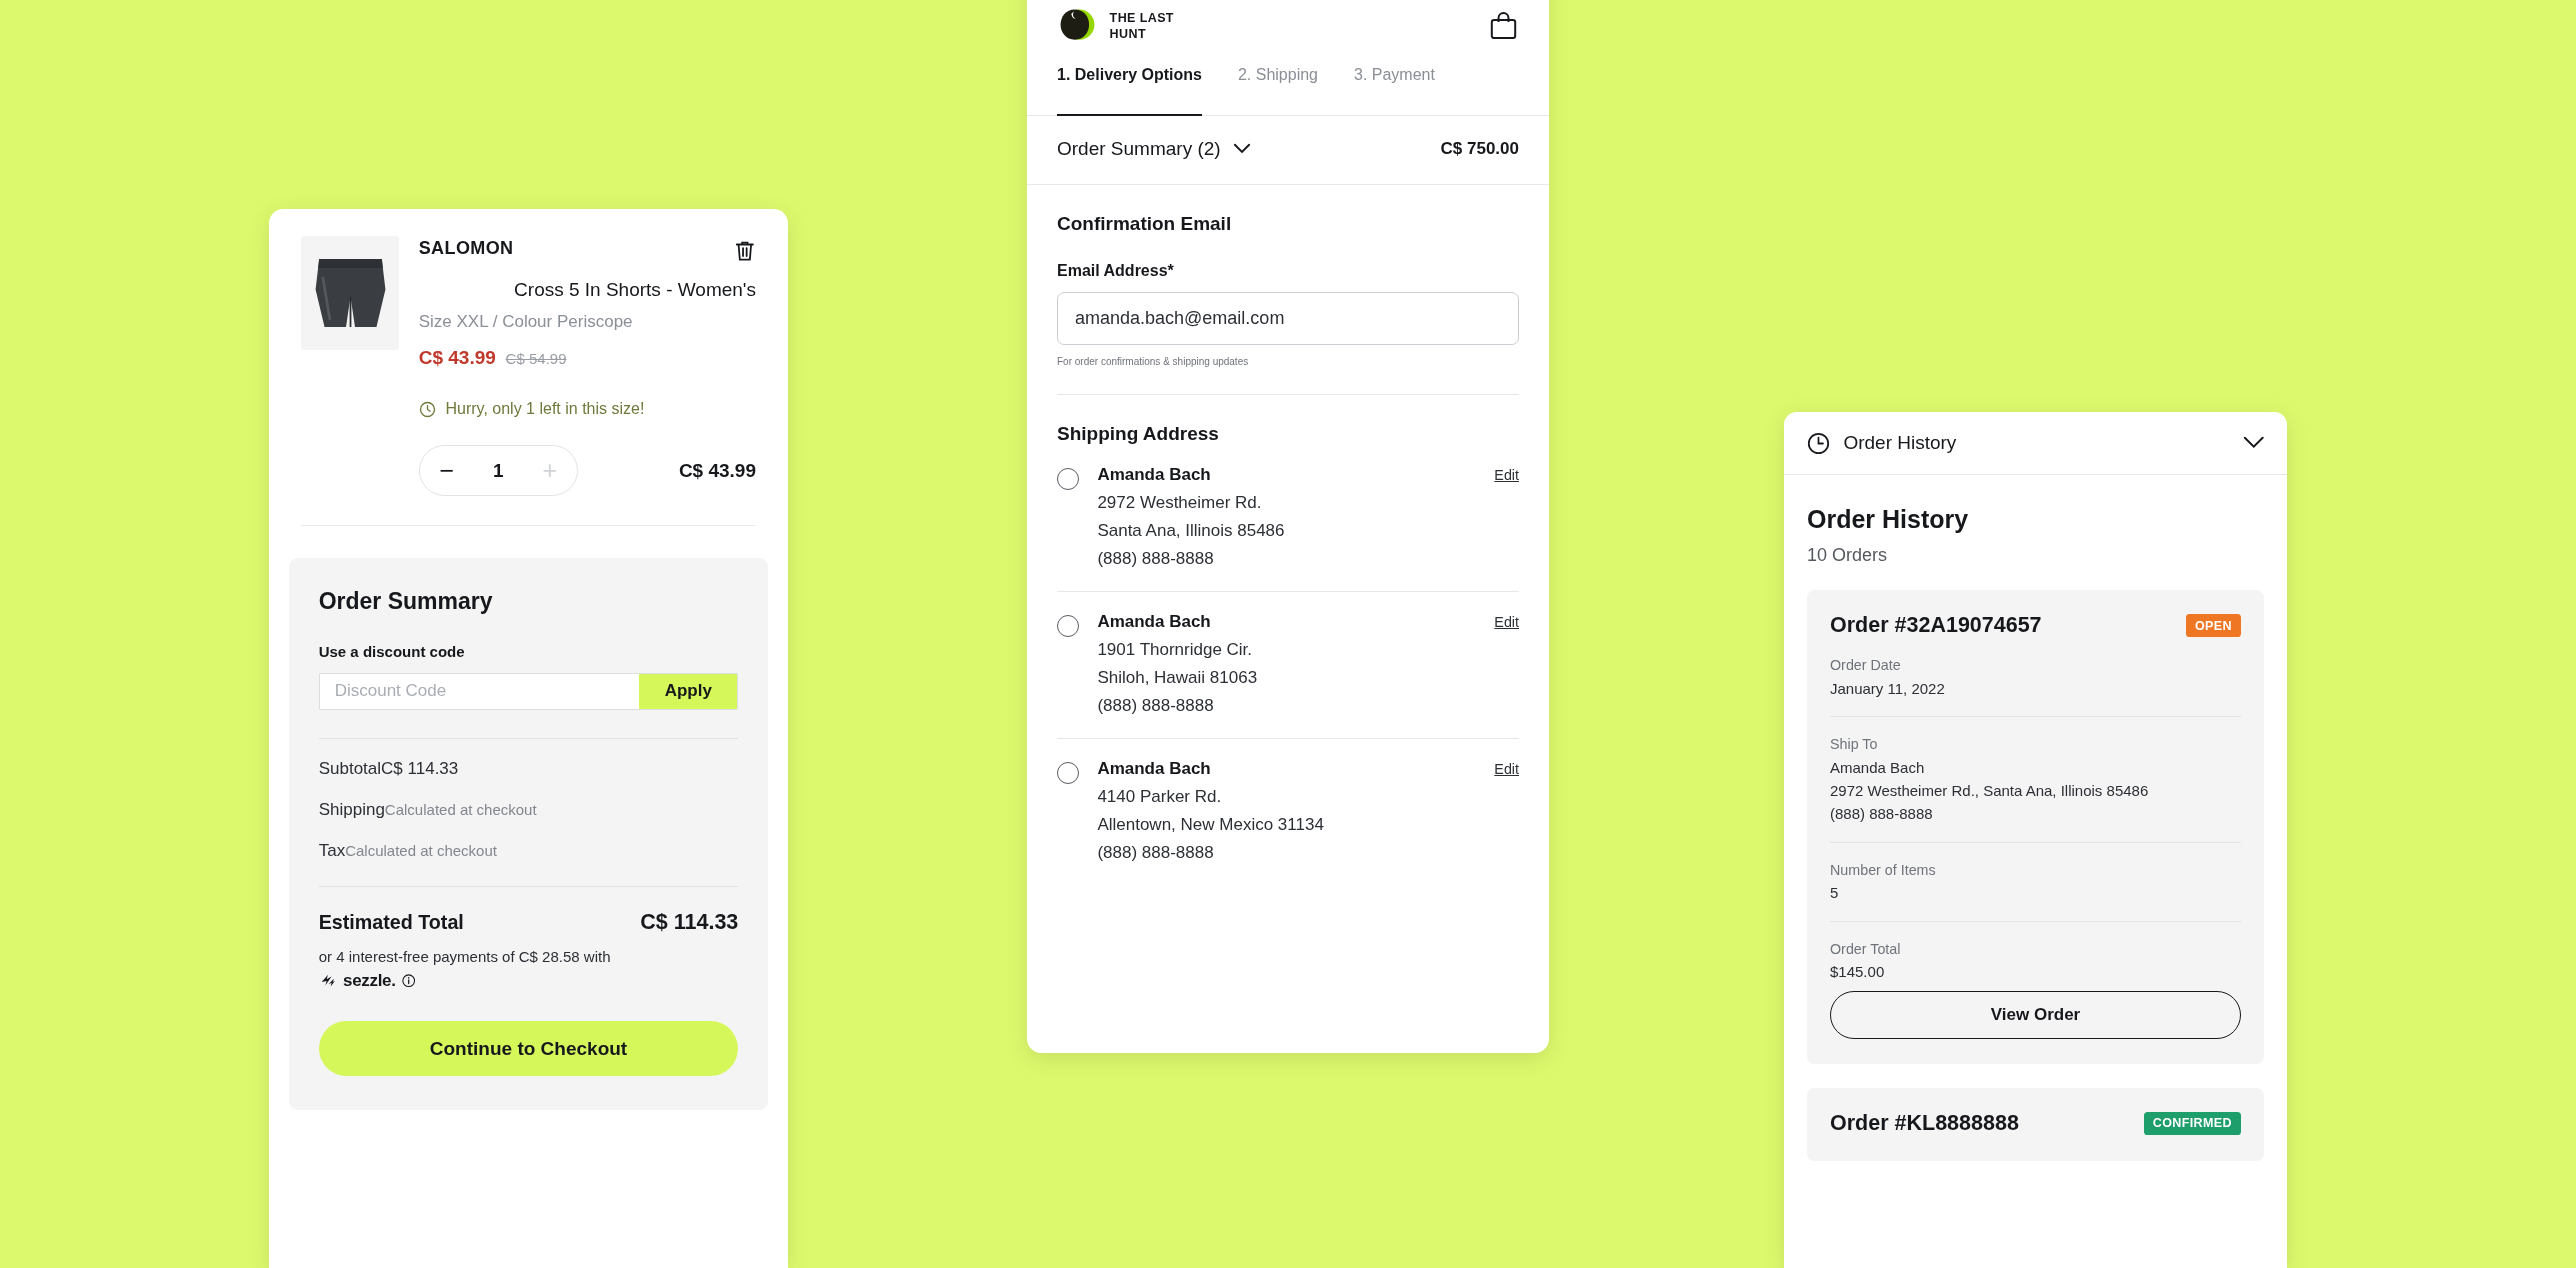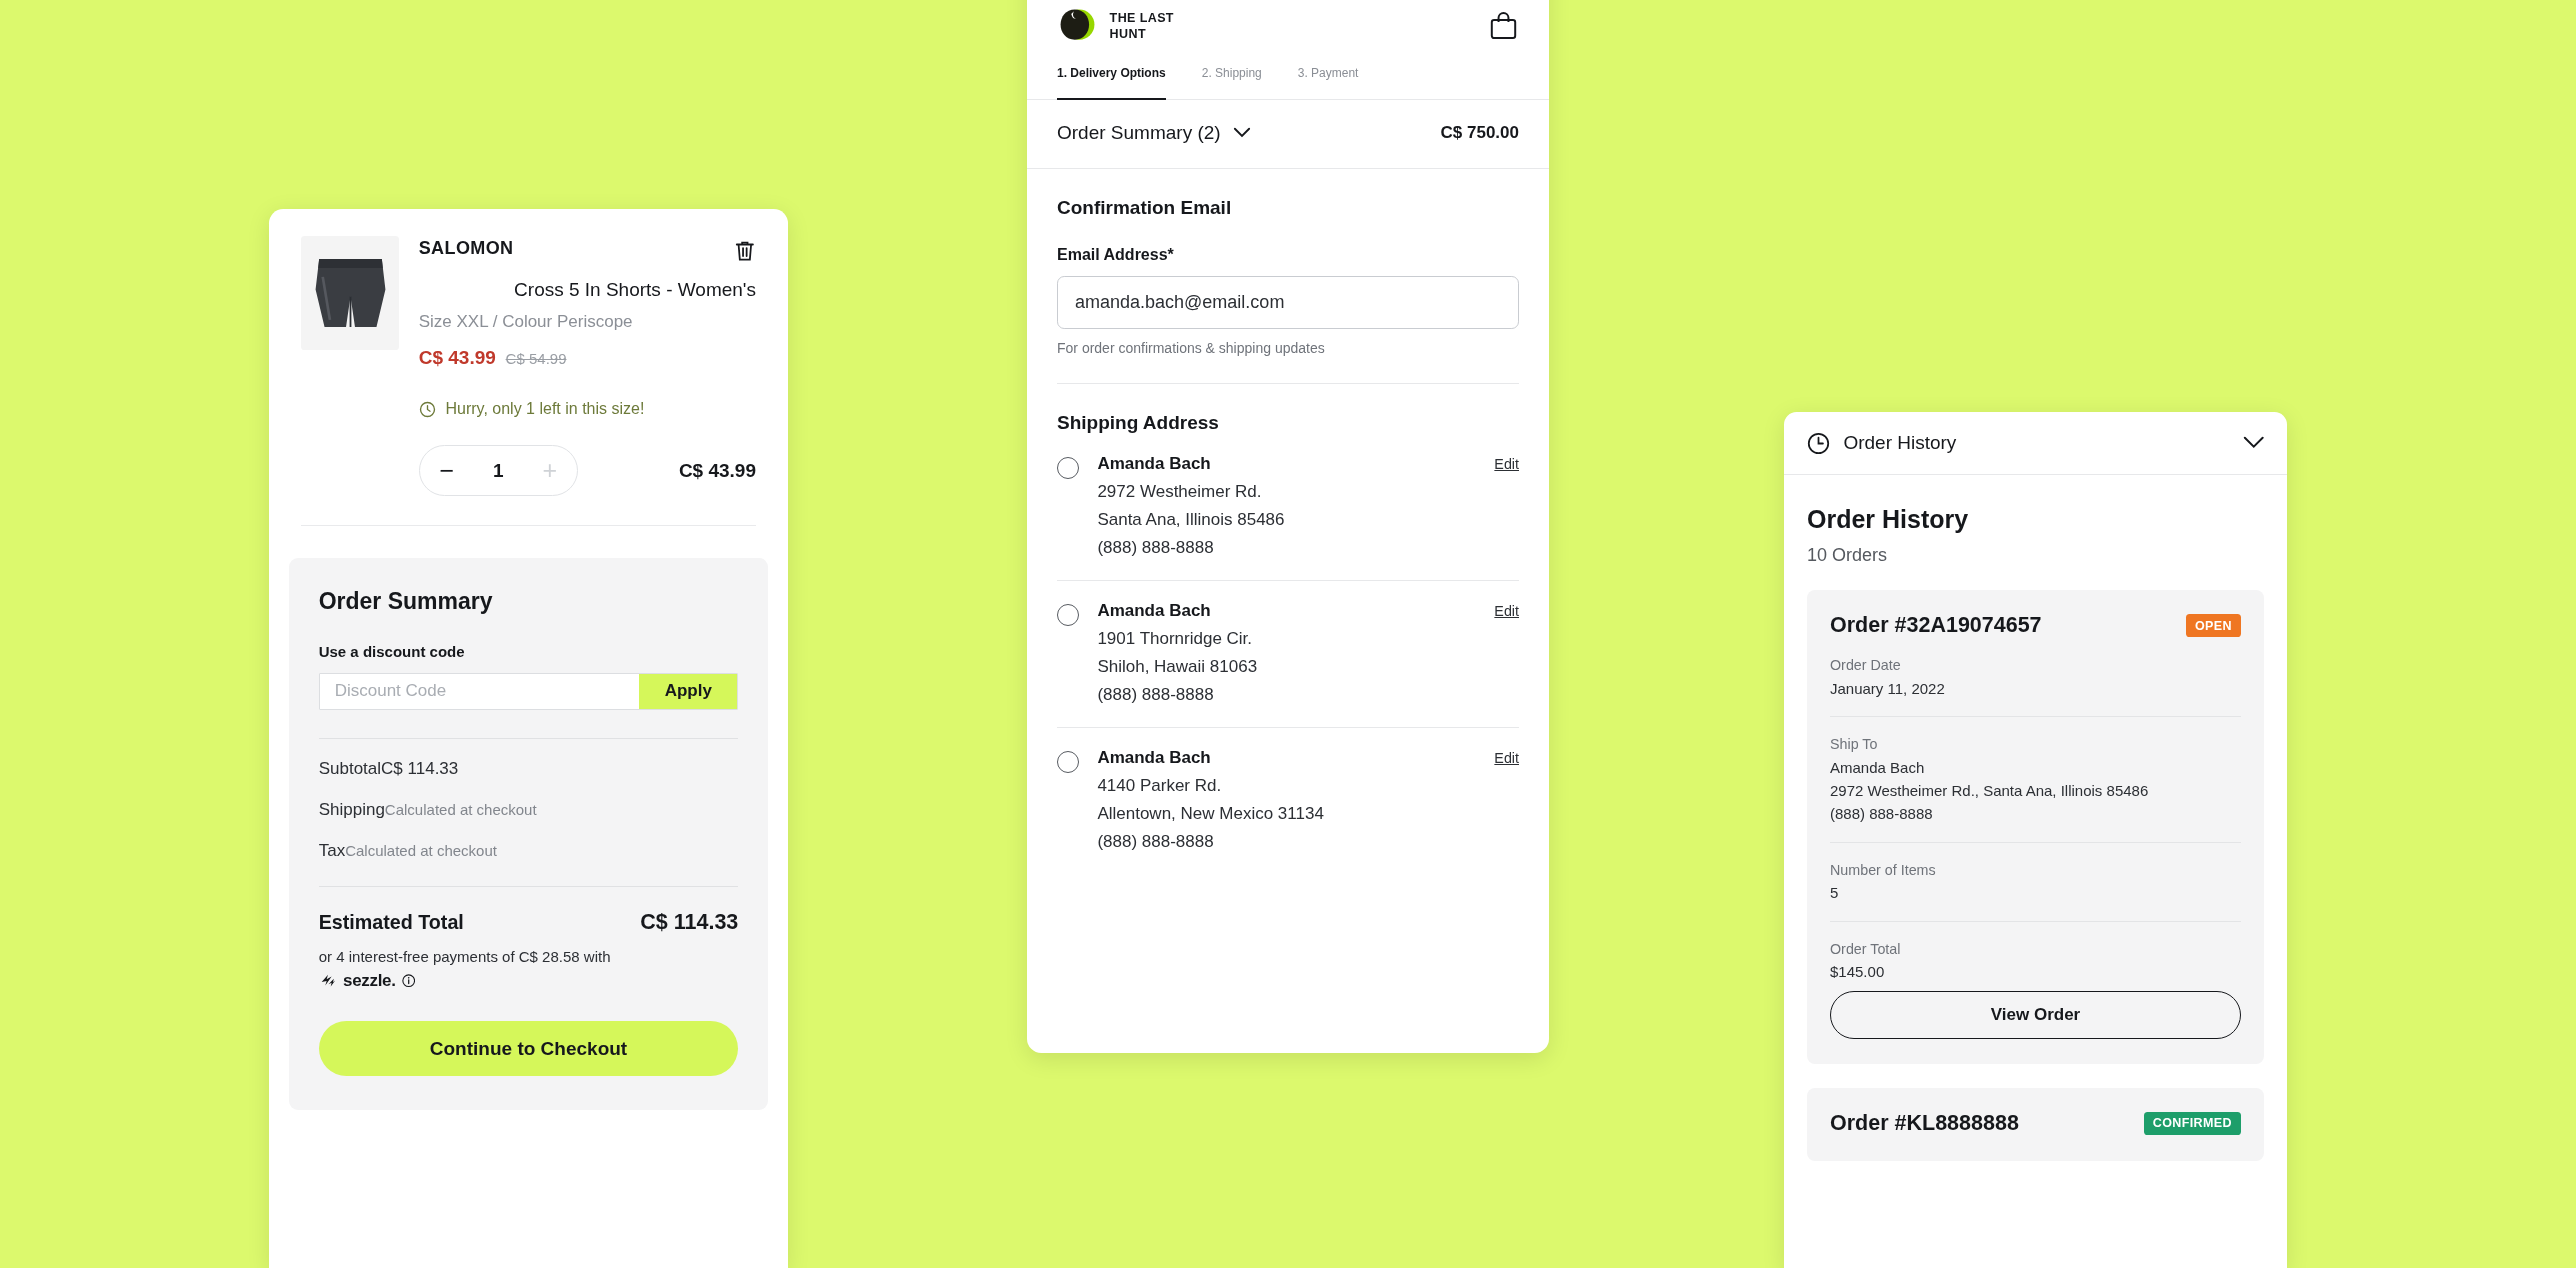--- a/index.html
+++ b/index.html
@@ -92,35 +92,35 @@
     width: 522px; height: 1107px;
     background: #ffffff; border-radius: 14.3px;
     box-shadow: 0 5.4px 23px rgba(0,0,0,.10);
     overflow: hidden; display: flex; flex-direction: column;
   }
   .ck-header { display: flex; align-items: center; justify-content: space-between; padding: 59px 30px 0 30px; }
   .logo-wrap { display: flex; align-items: center; gap: 11.6px; }
   .logo-text { font-size: 12.5px; font-weight: 700; line-height: 1.28; color: #16181c; letter-spacing: 0.4px; }
   .bag-btn { background: none; border: none; cursor: pointer; line-height: 0; padding: 1.8px; }
   .ck-tabs { display: flex; gap: 36px; padding: 0 30px; margin-top: 19.7px; border-bottom: 0.9px solid #e7e8ea; }
-  .ck-tab { font-size: 12px; color: #8a8e95; padding-bottom: 18px; cursor: pointer; border-bottom: 2.7px solid transparent; margin-bottom: -0.9px; }
+  .ck-tab { font-size: 16px; color: #8a8e95; padding-bottom: 30px; cursor: pointer; border-bottom: 2.7px solid transparent; margin-bottom: -0.9px; }
   .ck-tab.active { color: #16181c; font-weight: 700; border-bottom-color: #16181c; }
   .ck-ordsum { display: flex; align-items: center; justify-content: space-between; padding: 22.4px 30px 24px 30px; border-bottom: 0.9px solid #e7e8ea; cursor: pointer; }
   .ck-ordsum-left { display: flex; align-items: center; gap: 12.5px; }
   .ck-ordsum-label { font-size: 19px; color: #16181c; }
   .ck-ordsum-val { font-size: 17px; font-weight: 700; color: #16181c; }
   .ck-section { padding: 28px 30px 0 30px; }
   .ck-h { font-size: 19px; font-weight: 700; color: #16181c; }
   .ck-field-label { font-size: 16px; font-weight: 700; color: #16181c; margin-top: 27px; }
   .ck-input {
     margin-top: 11.6px; width: 100%; height: 53px; border: 0.9px solid #c9ccd1;
     border-radius: 7.2px; padding: 16px 17px; font-size: 18px; color: #2c2f34;
     font-family: inherit; outline: none; background: #fff;
   }
-  .ck-hint { font-size: 14px; color: #6f737a; margin-top: 11.6px; }
+  .ck-hint { font-size: 10px; color: #6f737a; margin-top: 11.6px; }
   .ck-rule { height: 0.9px; background: #e7e8ea; margin-top: 27px; }
   .addr-item { display: flex; gap: 18px; padding: 19.7px 0 0 0; }
   .radio {
     width: 22.4px; height: 22.4px; border: 1.8px solid #575b61; border-radius: 50%;
     flex: 0 0 auto; margin-top: 2.7px; cursor: pointer; background: #fff;
   }
   .addr-body { flex: 1; min-width: 0; }
   .addr-top { display: flex; align-items: baseline; justify-content: space-between; }
   .addr-name { font-size: 17px; font-weight: 700; color: #16181c; }
   .addr-edit { font-size: 14.3px; color: #2c2f34; text-decoration: underline; cursor: pointer; }

